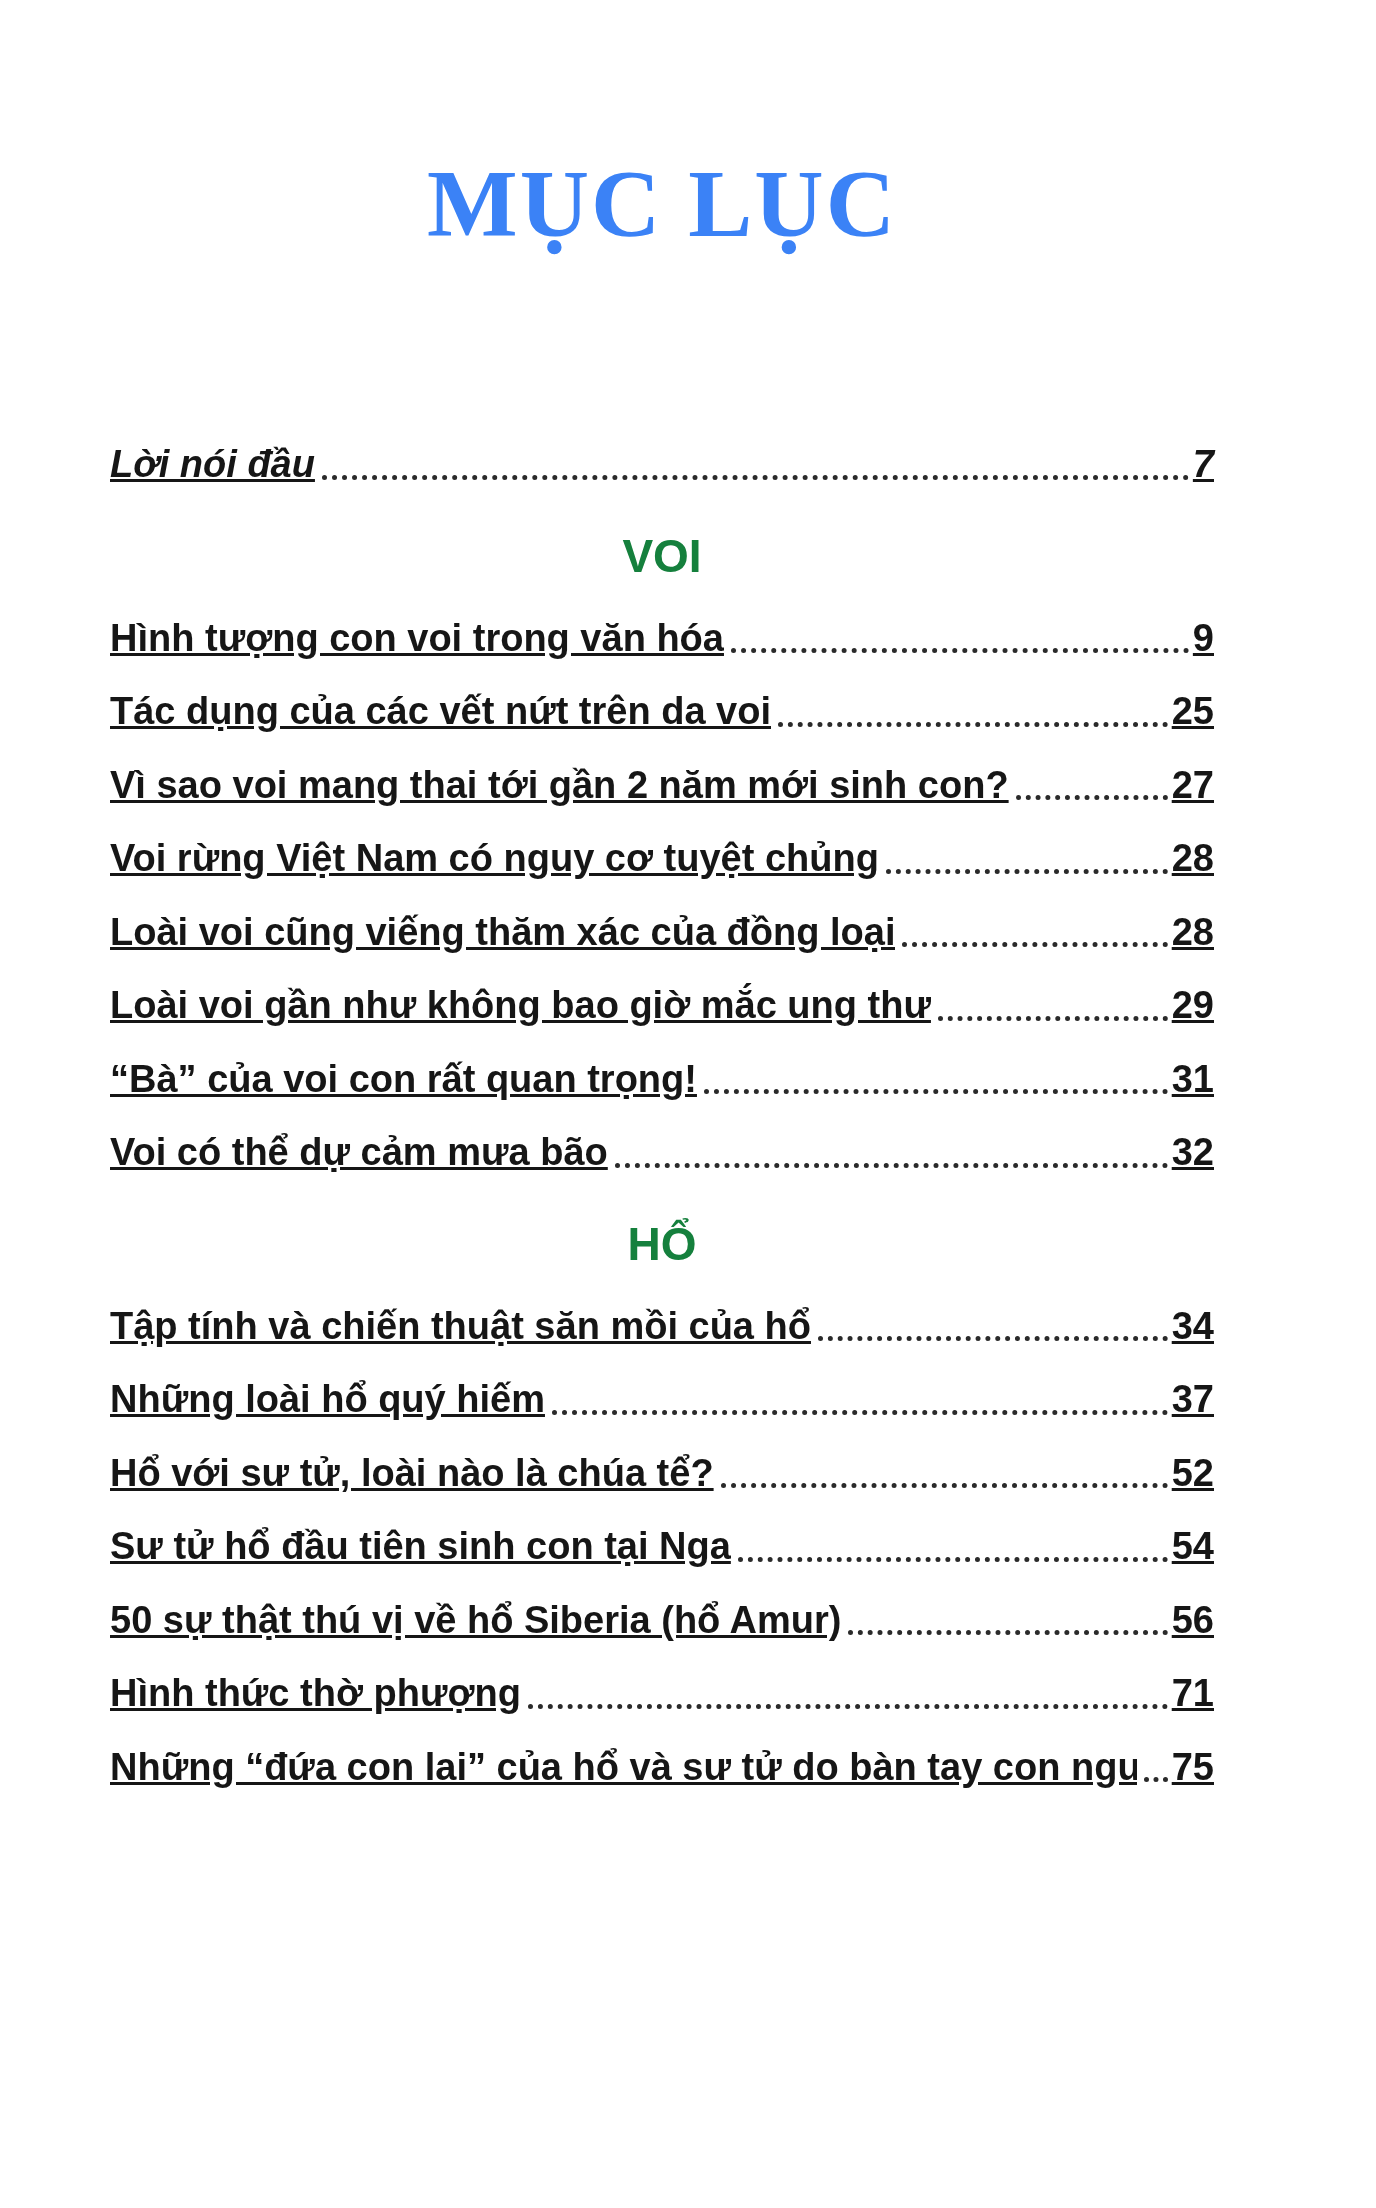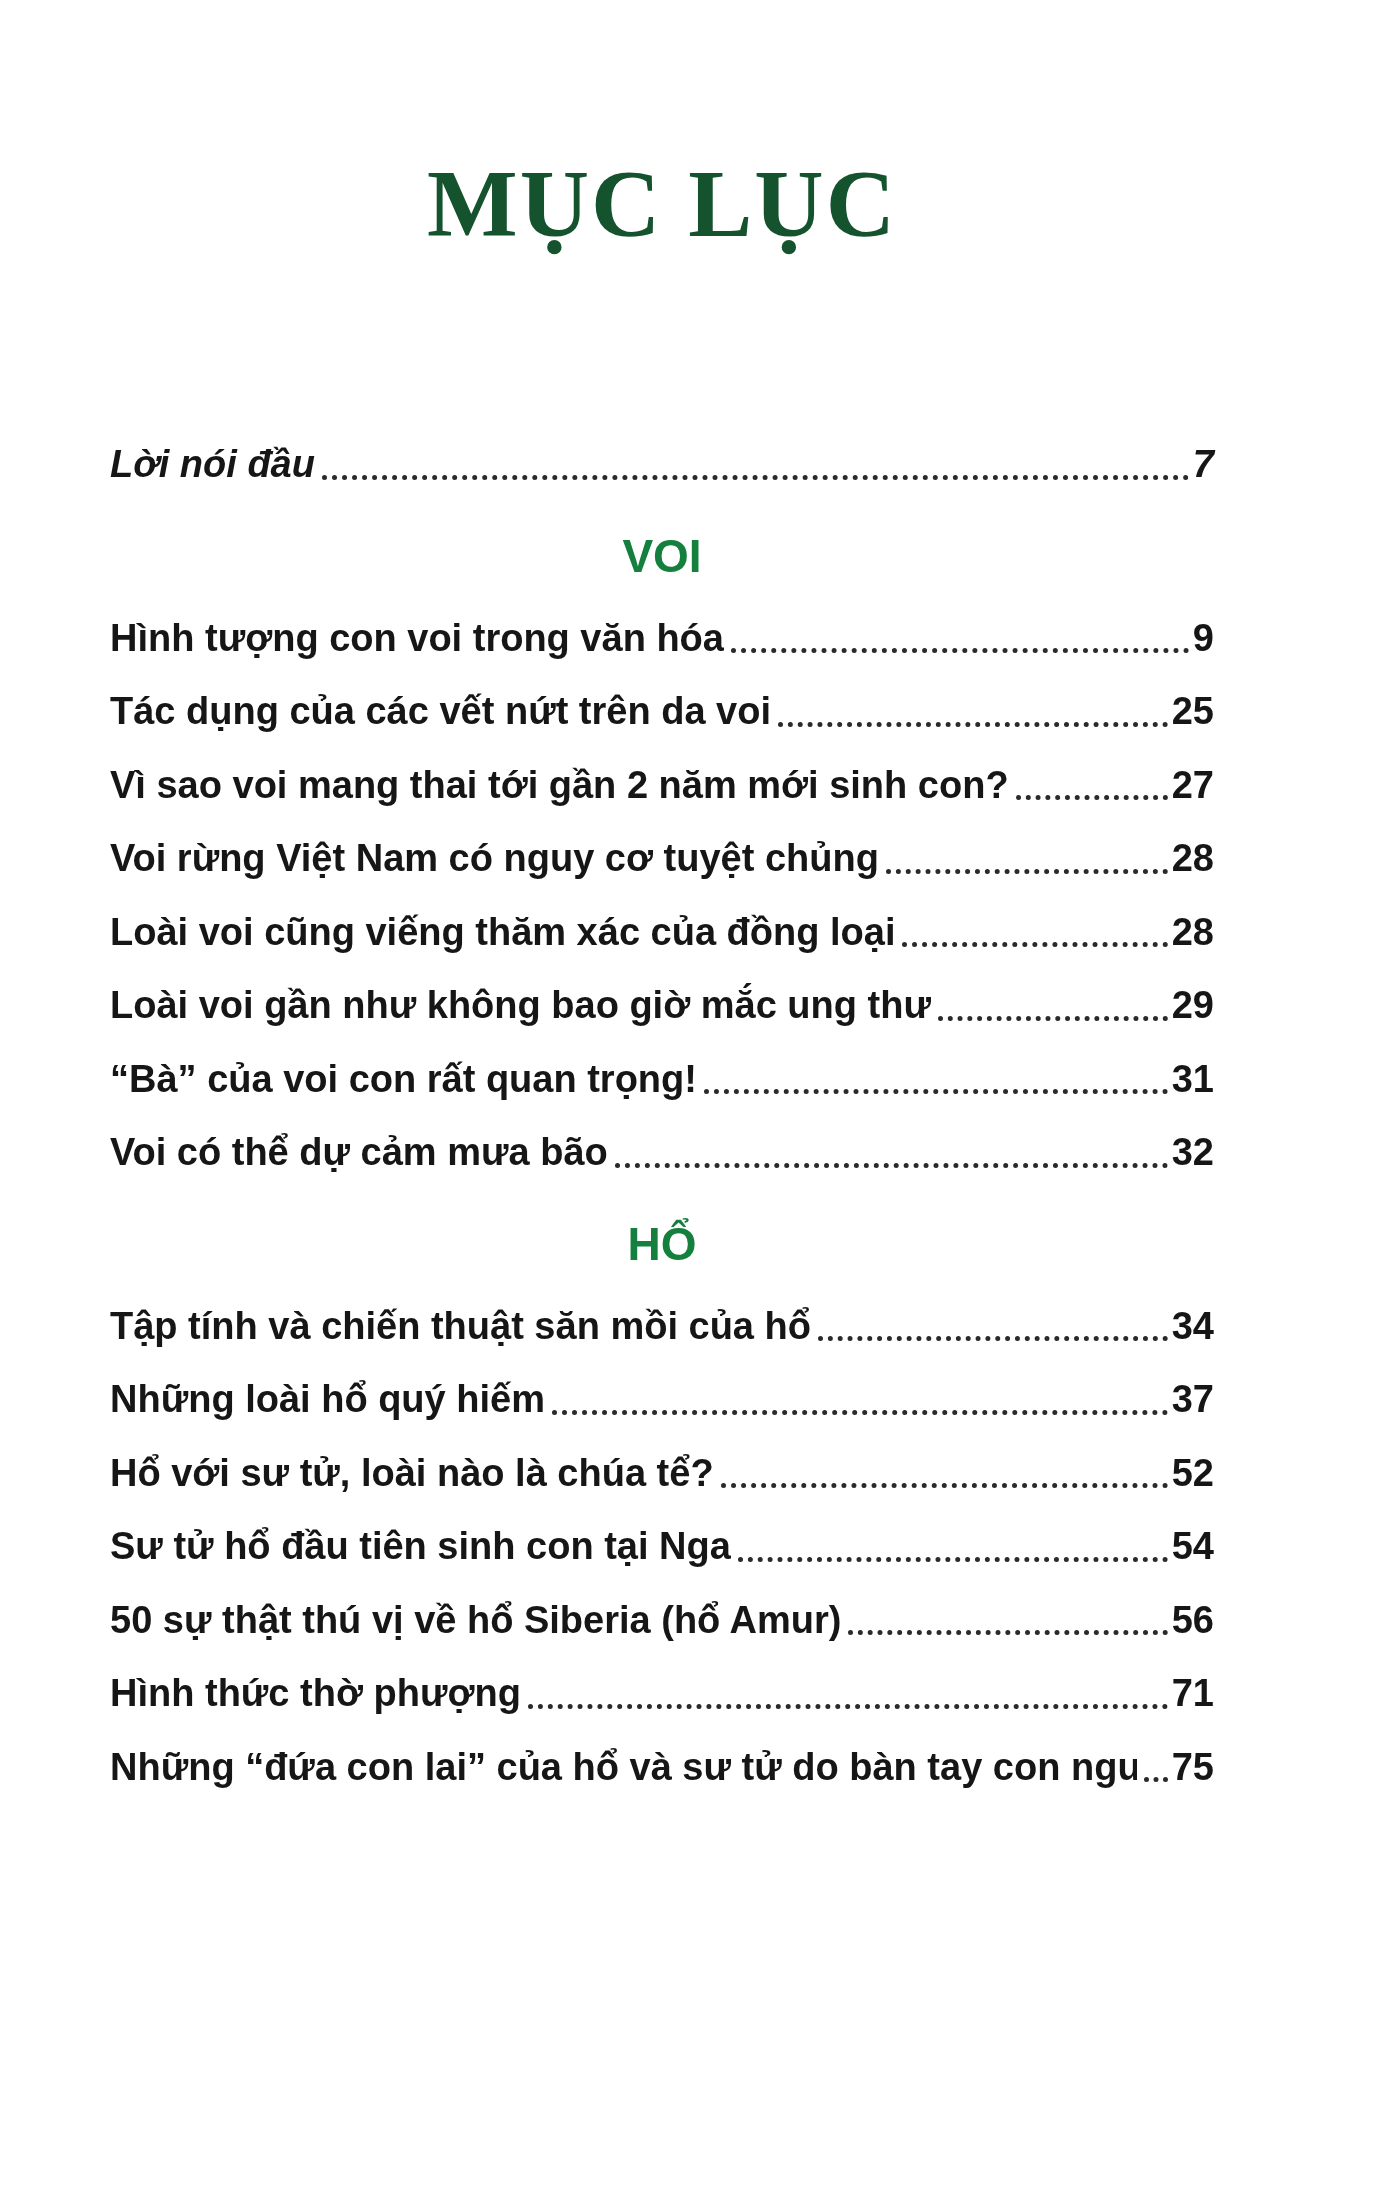--- a/index.html
+++ b/index.html
@@ -22,37 +22,38 @@
     padding: 148px 162px 0 110px;
     background: #ffffff;
   }
   .page-title {
     font-family: "Liberation Serif", serif;
     font-weight: 800;
     font-size: 96px;
     letter-spacing: 2px;
     text-align: center;
     margin: 0 0 182px 0;
-    color: #14532d;
+    color: #3b82f6;
   }
   .section-heading {
     font-family: "Liberation Sans", sans-serif;
     font-weight: 700;
     font-size: 46px;
     text-align: center;
     margin: 40px 0 32px 0;
     color: #15803d;
   }
   .entry {
     display: flex;
     align-items: flex-end;
     margin: 0 0 26px 0;
     font-size: 38px;
     line-height: 1.25;
     font-weight: 600;
+    text-decoration: underline;
   }
   .entry .t {
     white-space: nowrap;
     flex: 0 1 auto;
     overflow: hidden;
   }
   .entry .leader {
     flex: 1 1 auto;
     min-width: 24px;
     border-bottom: 5px dotted #2a2a2a;

